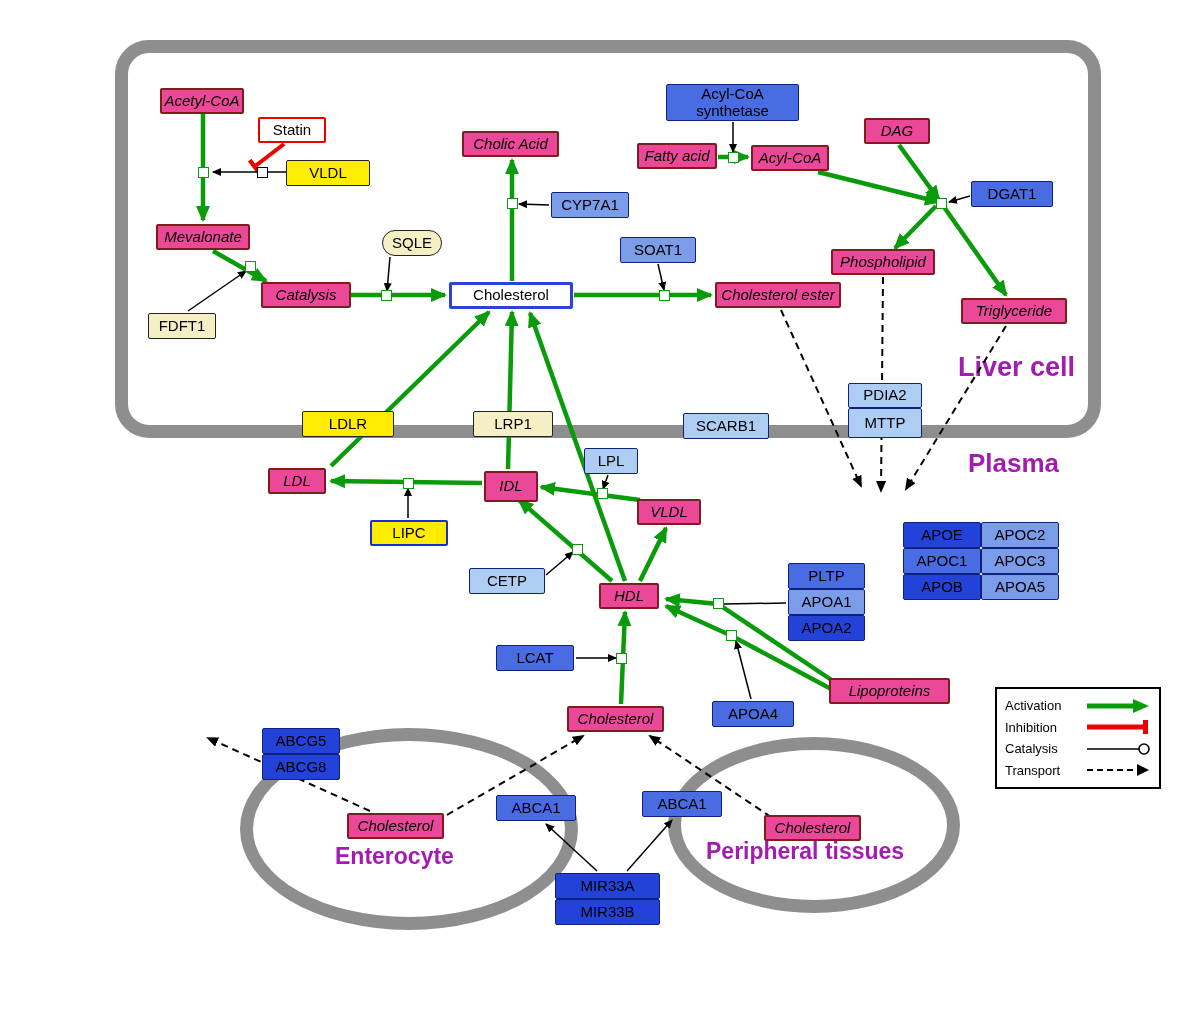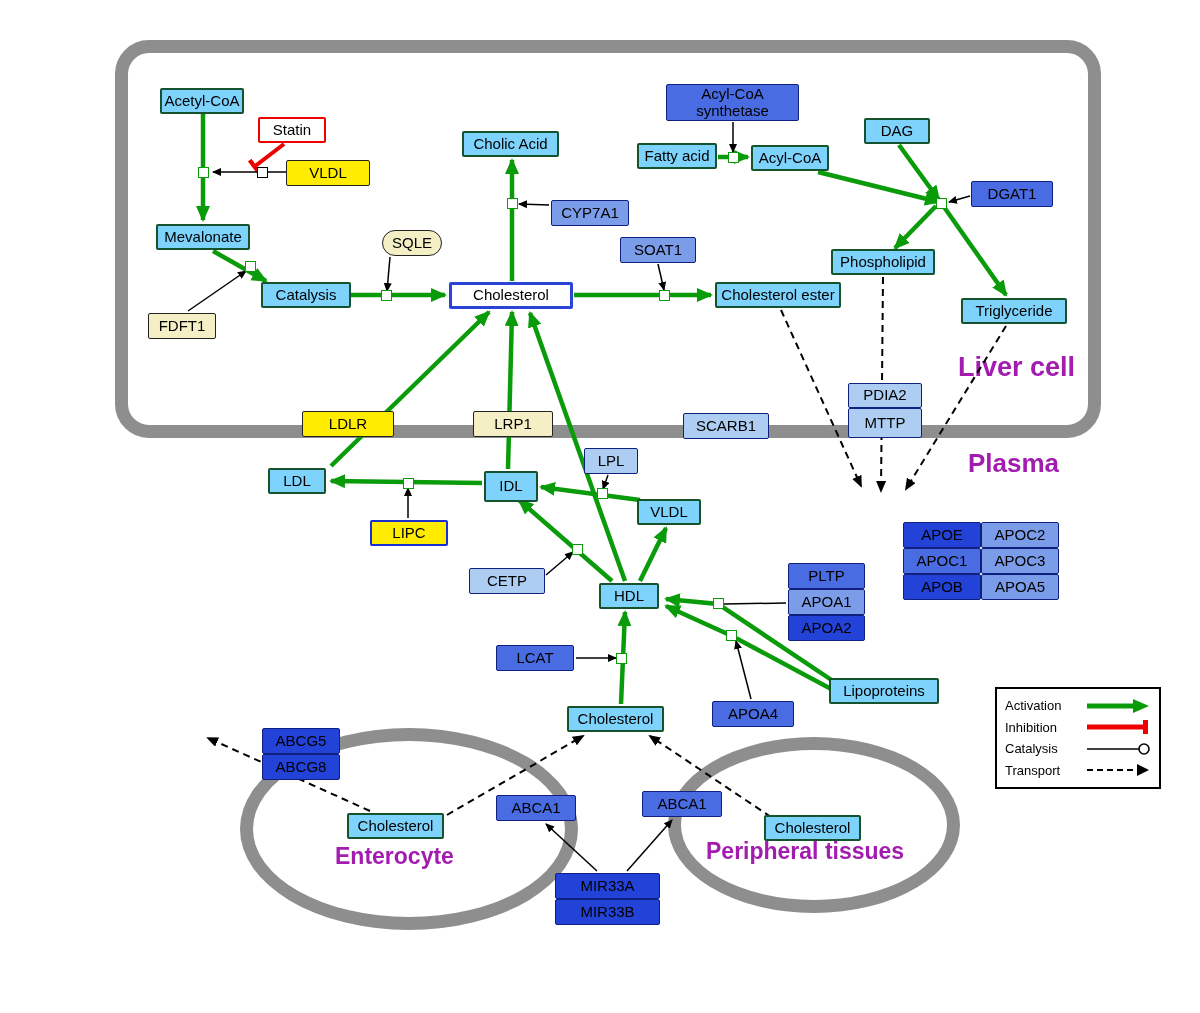--- a/index.html
+++ b/index.html
@@ -25,21 +25,21 @@
   .edge-inhibition{fill:none;stroke:#ee0000;stroke-width:4px;}
   .edge-catalysis{fill:none;stroke:#000000;stroke-width:1.5px;}
   .edge-plain{fill:none;stroke:#000000;stroke-width:1.5px;}
   .edge-transport{fill:none;stroke:#000000;stroke-width:2px;stroke-dasharray:7 5;}
 
   
   #nodes-layer{position:absolute;left:0;top:0;width:1200px;height:1013px;z-index:3;pointer-events:none;}
   .node{position:absolute;display:flex;align-items:center;justify-content:center;text-align:center;
     font-size:15px;line-height:1.12;color:#000;box-sizing:border-box;background:#fff;
     border-radius:2px;pointer-events:auto;cursor:pointer;}
-  .metabolite{background:#7dd3fc;border:2px solid #14532d;}
+  .metabolite{background:#ec4899;border:2px solid #7f1d1d;font-style:italic;}
   .metabolite-bold{background:#ffffff;border:3.5px solid #2a44d8;}
   .drug{background:#ffffff;border:2.5px solid #ee0000;}
   .enzyme-yellow{background:#ffec00;border:1.8px solid #222222;}
   .enzyme-yellow-blue{background:#ffec00;border:2px solid #1a2fd0;}
   .enzyme-pale{background:#f4efc4;border:1.5px solid #222222;}
   .gene-dark{background:#2342d8;border:1.5px solid #10207e;}
   .gene-mid{background:#4a6ce2;border:1.5px solid #10207e;}
   .gene-light{background:#7b9ce9;border:1.5px solid #10207e;}
   .gene-xlight{background:#aecdf2;border:1.5px solid #10207e;}
 
@@ -127,21 +127,21 @@
 
   <div id="nodes-layer">
       <div class="node metabolite" style="left: 160px; top: 88px; width: 84px; height: 26px;">Acetyl-CoA</div>
       <div class="node drug" style="left: 258px; top: 117px; width: 68px; height: 26px;">Statin</div>
       <div class="node enzyme-yellow" style="left: 286px; top: 160px; width: 84px; height: 26px;">VLDL</div>
       <div class="node metabolite" style="left: 156px; top: 224px; width: 94px; height: 26px;">Mevalonate</div>
       <div class="node enzyme-pale" style="left: 382px; top: 230px; width: 60px; height: 26px; border-radius: 13px;">SQLE</div>
       <div class="node enzyme-pale" style="left: 148px; top: 313px; width: 68px; height: 26px;">FDFT1</div>
       <div class="node metabolite" style="left: 261px; top: 282px; width: 90px; height: 26px;">Catalysis</div>
       <div class="node metabolite" style="left: 462px; top: 131px; width: 97px; height: 26px;">Cholic Acid</div>
-      <div class="node gene-light" style="left: 551px; top: 192px; width: 78px; height: 26px; margin-top: 8px;">CYP7A1</div>
+      <div class="node gene-light" style="left: 551px; top: 192px; width: 78px; height: 26px;">CYP7A1</div>
       <div class="node metabolite-bold" style="left: 449px; top: 282px; width: 124px; height: 27px;">Cholesterol</div>
       <div class="node gene-light" style="left: 620px; top: 237px; width: 76px; height: 26px;">SOAT1</div>
       <div class="node metabolite" style="left: 715px; top: 282px; width: 126px; height: 26px;">Cholesterol ester</div>
       <div class="node gene-mid" style="left: 666px; top: 84px; width: 133px; height: 37px;">Acyl-CoA synthetase</div>
       <div class="node metabolite" style="left: 637px; top: 143px; width: 80px; height: 26px;">Fatty acid</div>
       <div class="node metabolite" style="left: 751px; top: 145px; width: 78px; height: 26px;">Acyl-CoA</div>
       <div class="node metabolite" style="left: 864px; top: 118px; width: 66px; height: 26px;">DAG</div>
       <div class="node gene-mid" style="left: 971px; top: 181px; width: 82px; height: 26px;">DGAT1</div>
       <div class="node metabolite" style="left: 831px; top: 249px; width: 104px; height: 26px;">Phospholipid</div>
       <div class="node metabolite" style="left: 961px; top: 298px; width: 106px; height: 26px;">Triglyceride</div>
@@ -155,21 +155,21 @@
       <div class="node gene-xlight" style="left: 584px; top: 448px; width: 54px; height: 26px;">LPL</div>
       <div class="node metabolite" style="left: 637px; top: 499px; width: 64px; height: 26px;">VLDL</div>
       <div class="node enzyme-yellow-blue" style="left: 370px; top: 520px; width: 78px; height: 26px;">LIPC</div>
       <div class="node gene-xlight" style="left: 469px; top: 568px; width: 76px; height: 26px;">CETP</div>
       <div class="node metabolite" style="left: 599px; top: 583px; width: 60px; height: 26px;">HDL</div>
       <div class="node gene-mid" style="left: 496px; top: 645px; width: 78px; height: 26px;">LCAT</div>
       <div class="node gene-mid" style="left: 788px; top: 563px; width: 77px; height: 26px;">PLTP</div>
       <div class="node gene-light" style="left: 788px; top: 589px; width: 77px; height: 26px;">APOA1</div>
       <div class="node gene-dark" style="left: 788px; top: 615px; width: 77px; height: 26px;">APOA2</div>
       <div class="node gene-mid" style="left: 712px; top: 701px; width: 82px; height: 26px;">APOA4</div>
-      <div class="node metabolite" style="left: 829px; top: 678px; width: 110px; height: 26px; text-align: right;">Lipoproteins</div>
+      <div class="node metabolite" style="left: 829px; top: 678px; width: 121px; height: 26px; text-align: right;">Lipoproteins</div>
       <div class="node gene-dark" style="left: 903px; top: 522px; width: 78px; height: 26px;">APOE</div>
       <div class="node gene-light" style="left: 981px; top: 522px; width: 78px; height: 26px;">APOC2</div>
       <div class="node gene-mid" style="left: 903px; top: 548px; width: 78px; height: 26px;">APOC1</div>
       <div class="node gene-light" style="left: 981px; top: 548px; width: 78px; height: 26px;">APOC3</div>
       <div class="node gene-dark" style="left: 903px; top: 574px; width: 78px; height: 26px;">APOB</div>
       <div class="node gene-light" style="left: 981px; top: 574px; width: 78px; height: 26px;">APOA5</div>
       <div class="node metabolite" style="left: 567px; top: 706px; width: 97px; height: 26px;">Cholesterol</div>
       <div class="node gene-dark" style="left: 262px; top: 728px; width: 78px; height: 26px;">ABCG5</div>
       <div class="node gene-dark" style="left: 262px; top: 754px; width: 78px; height: 26px;">ABCG8</div>
       <div class="node metabolite" style="left: 347px; top: 813px; width: 97px; height: 26px;">Cholesterol</div>

